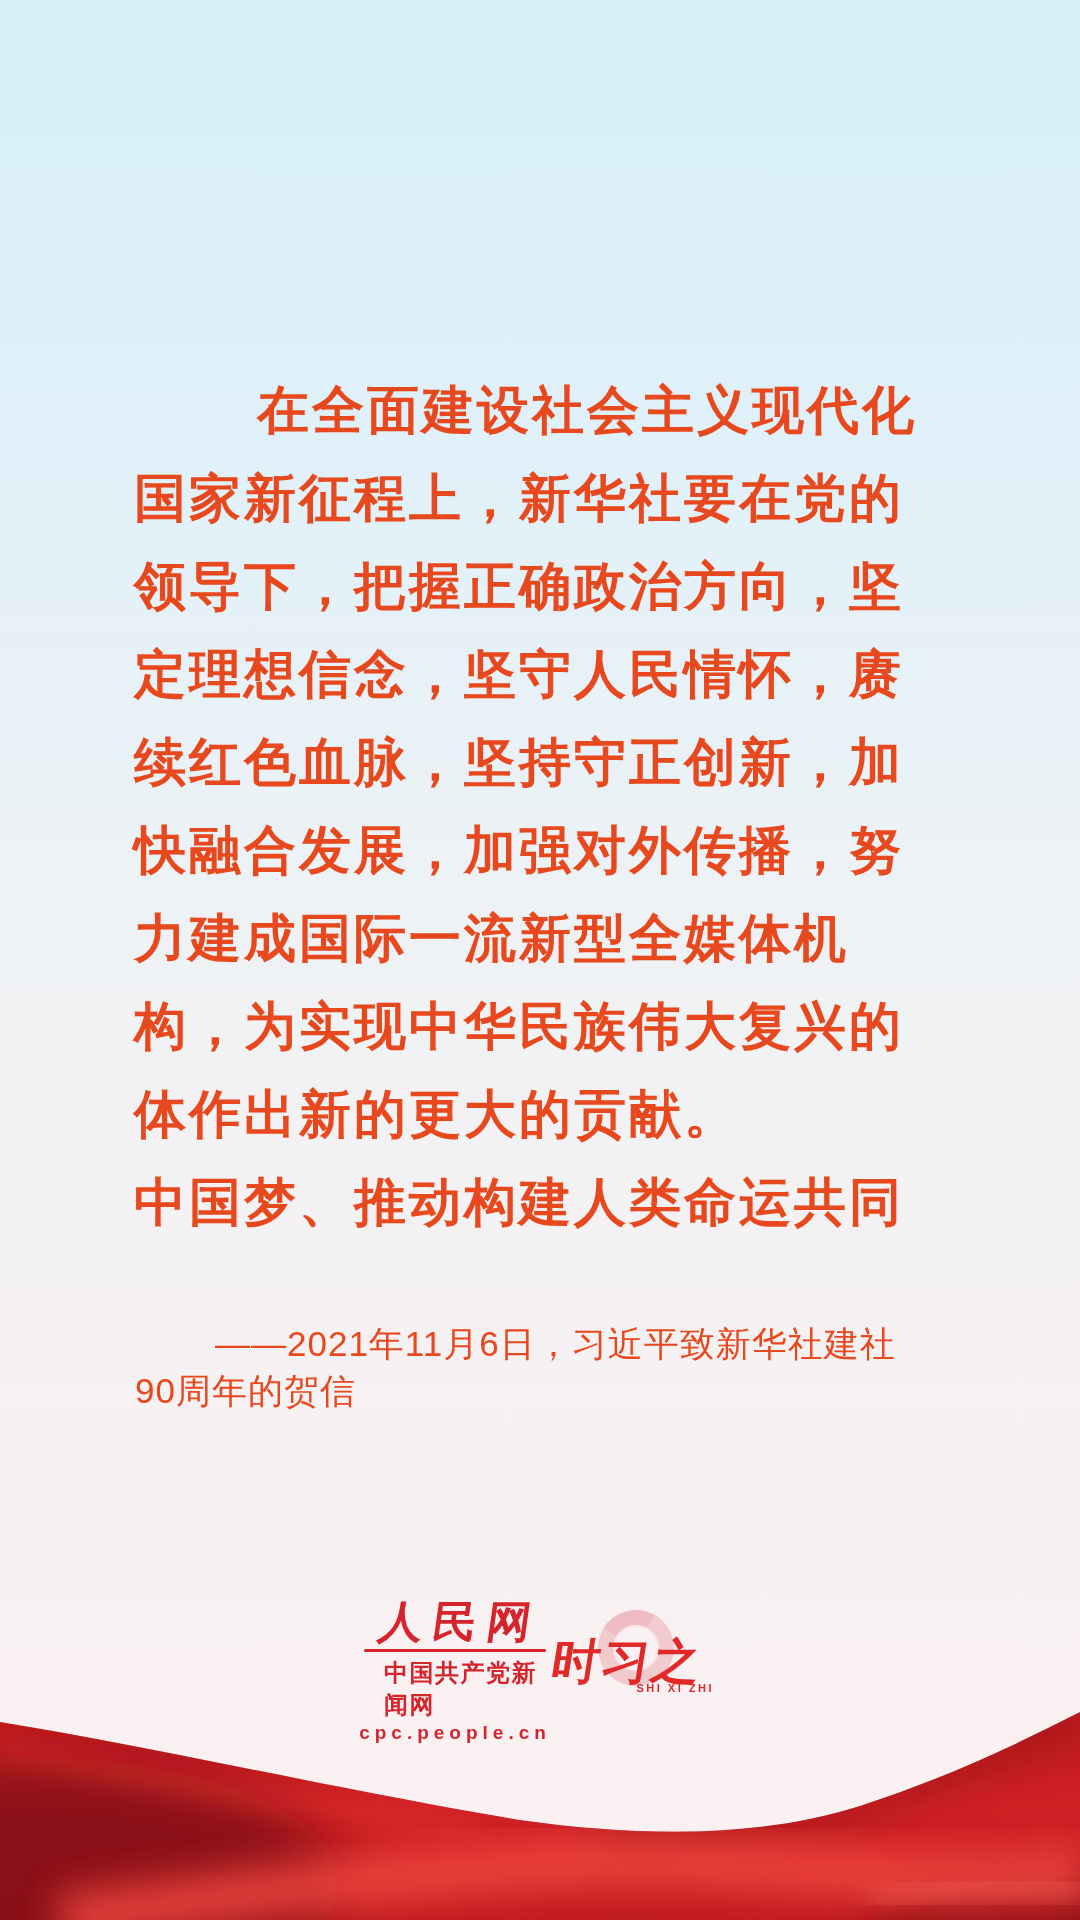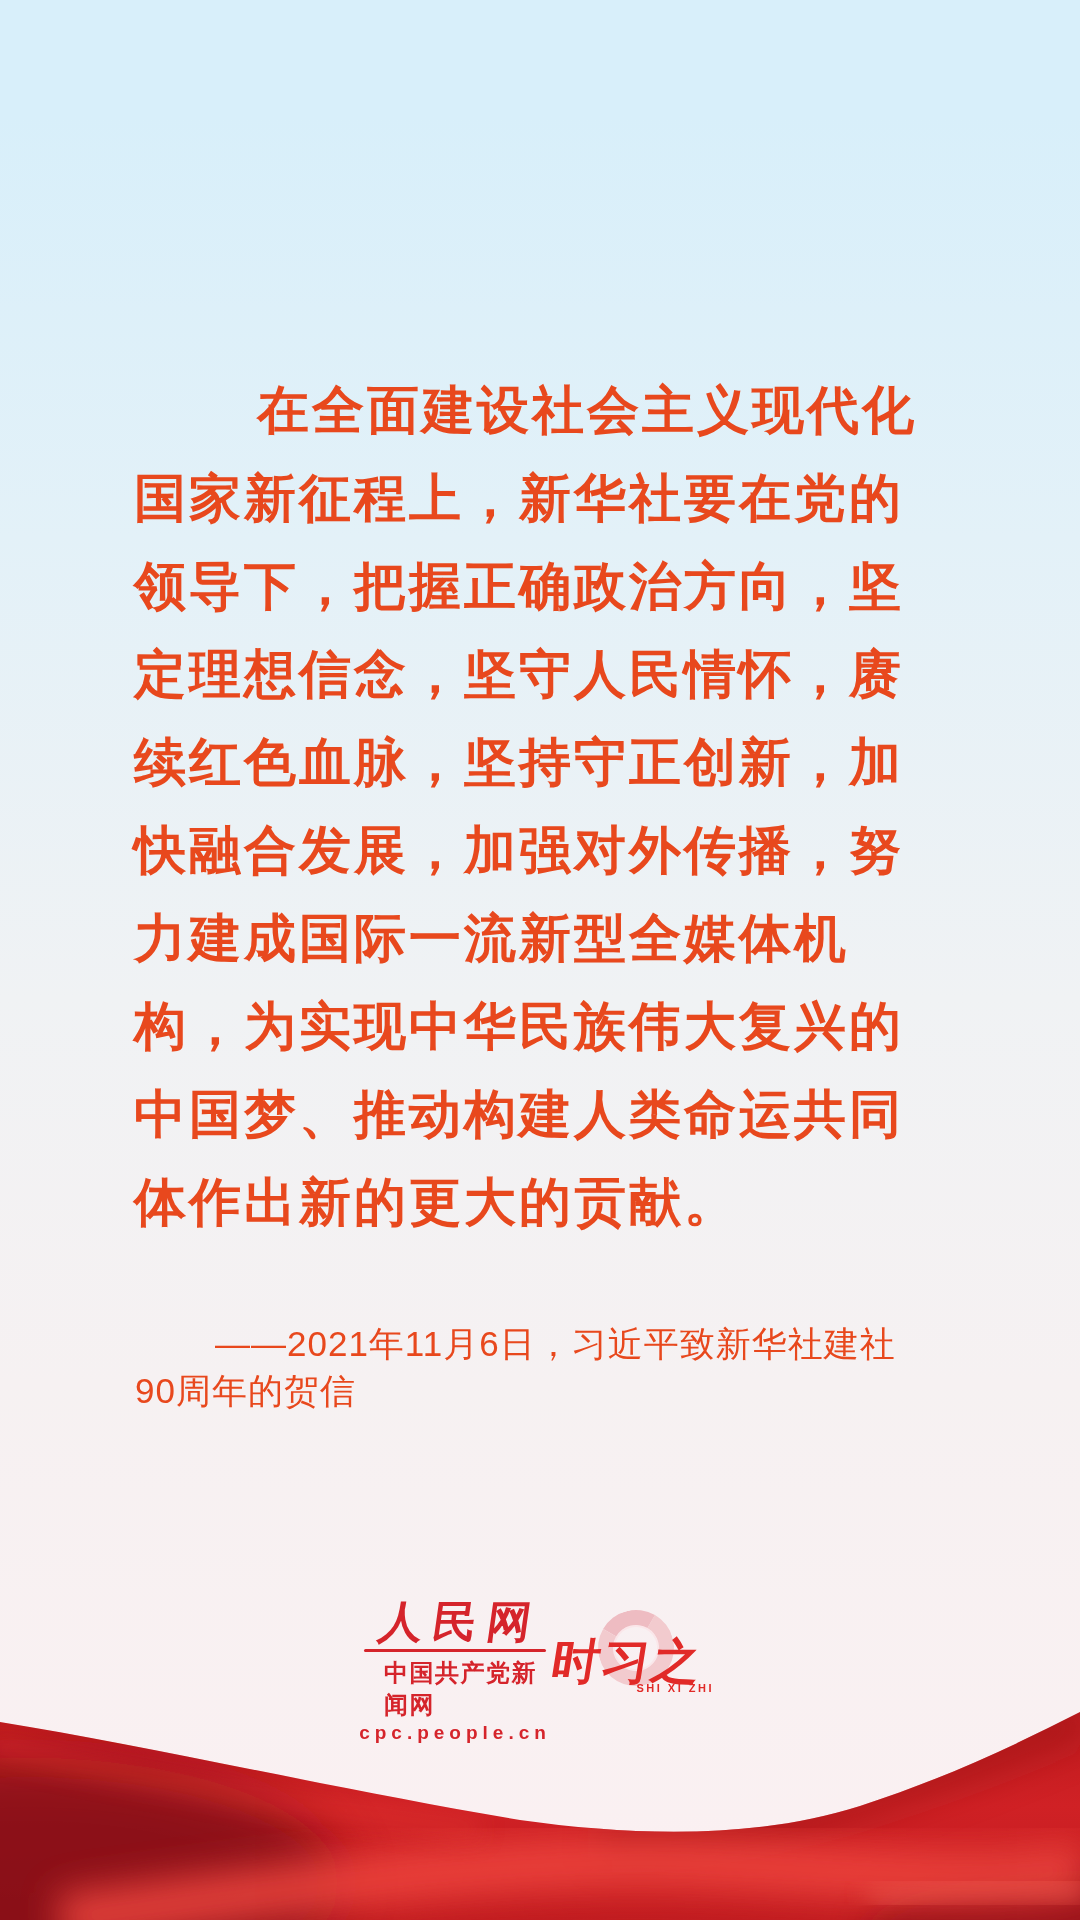--- a/index.html
+++ b/index.html
@@ -102,22 +102,22 @@
 
   <div class="quote">
     <div class="quote-line indent">在全面建设社会主义现代化</div>
     <div class="quote-line">国家新征程上，新华社要在党的</div>
     <div class="quote-line">领导下，把握正确政治方向，坚</div>
     <div class="quote-line">定理想信念，坚守人民情怀，赓</div>
     <div class="quote-line">续红色血脉，坚持守正创新，加</div>
     <div class="quote-line">快融合发展，加强对外传播，努</div>
     <div class="quote-line">力建成国际一流新型全媒体机</div>
     <div class="quote-line">构，为实现中华民族伟大复兴的</div>
+    <div class="quote-line">体作出新的更大的贡献。</div>
     <div class="quote-line">中国梦、推动构建人类命运共同</div>
-    <div class="quote-line">体作出新的更大的贡献。</div>
   </div>
 
   <div class="attribution">
     <div class="attr-line1">——2021年11月6日，习近平致新华社建社</div>
     <div class="attr-line2">90周年的贺信</div>
   </div>
 
   <div class="footer">
     <div class="pd-logo">
       <div class="pd-script">人民网</div>

